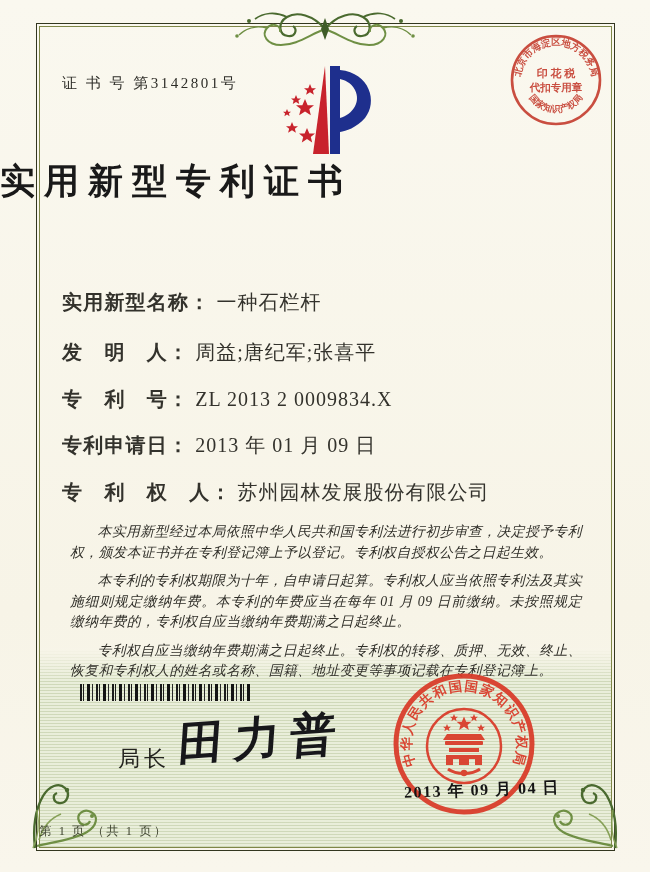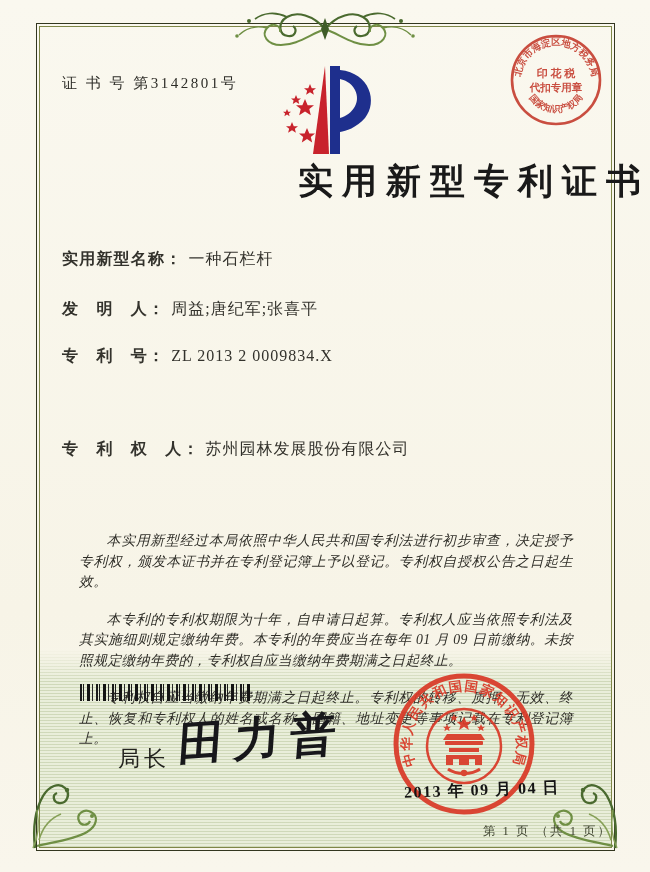--- a/index.html
+++ b/index.html
@@ -21,48 +21,48 @@
   .ornament-top{position:absolute;left:225px;top:5px;width:200px;height:50px;}
   .corner-orn{position:absolute;width:92px;height:80px;}
   .corner-orn.left{left:28px;top:770px;}
   .corner-orn.right{left:530px;top:770px;transform:scaleX(-1);}
 
   .cert-number{position:absolute;left:62px;top:74px;font-size:15px;letter-spacing:2.5px;color:#2e2d28;}
 
   .logo{position:absolute;left:276px;top:60px;width:104px;height:102px;}
   .tax-stamp{position:absolute;left:508px;top:32px;width:96px;height:96px;opacity:.9;}
 
-  .doc-title{position:absolute;left:0;top:158px;width:650px;text-align:right;
+  .doc-title{position:absolute;left:0;top:158px;width:650px;text-align:left;
     font-size:35px;font-weight:700;letter-spacing:9px;color:#191919;}
 
-  .field-row{position:absolute;left:62px;font-size:16px;color:#33322c;letter-spacing:1.2px;white-space:nowrap;}
+  .field-row{position:absolute;left:62px;font-size:20px;color:#33322c;letter-spacing:1.2px;white-space:nowrap;margin-top:40px;}
   .field-row .lbl{font-weight:600;}
   .field-row .val{margin-left:6px;letter-spacing:1px;}
   .r0{top:249px}.r1{top:299px}.r2{top:346px}.r3{top:392px}.r4{top:439px}.r5{top:486px}
 
   .body-text{position:absolute;left:62px;top:514px;width:528px;font-size:13.8px;line-height:20.5px;
     color:#2f2e28;font-style:italic;letter-spacing:.4px;}
-  .body-text p{margin:17px;text-indent:2em;text-align:justify;}
+  .body-text p{margin:8px;text-indent:2em;text-align:justify;}
 
   .barcode{position:absolute;left:80px;top:684px;width:170px;height:17px;
     background:repeating-linear-gradient(90deg,
       #1c1c1c 0 2px,rgba(0,0,0,0) 2px 3px,
       #1c1c1c 3px 4px,rgba(0,0,0,0) 4px 7px,
       #141414 7px 10px,rgba(0,0,0,0) 10px 12px,
       #2a2a2a 12px 13px,rgba(0,0,0,0) 13px 16px);}
 
   .role-label{position:absolute;left:118px;top:744px;font-size:22px;letter-spacing:4px;color:#23231e;}
   .signature{position:absolute;left:178px;top:708px;font-size:46px;font-weight:600;color:#17171a;
     letter-spacing:10px;transform:rotate(-4deg) skewX(-8deg);font-family:"DejaVu Serif",serif;}
 
   .seal{position:absolute;left:390px;top:670px;width:148px;height:148px;opacity:.93;}
   .seal-date{position:absolute;left:404px;top:780px;font-size:16px;font-weight:600;color:#141414;
     letter-spacing:1.5px;transform:rotate(-2deg);white-space:nowrap;}
 
-  .footer{position:absolute;left:39px;top:823px;width:573px;text-align:right;
+  .footer{position:absolute;left:39px;top:823px;width:573px;text-align:left;
     font-size:12.5px;letter-spacing:2px;color:#3f4430;}
 </style>
 </head>
 <body>
 
 <div class="page">
 
   <div class="green-zone"></div>
 
   <div class="frame-outer">
@@ -138,20 +138,23 @@
 
   <div class="field-row r0">
     <span class="lbl">实用新型名称：</span><span class="val">一种石栏杆</span>
   </div>
   <div class="field-row r1">
     <span class="lbl">发　明　人：</span><span class="val">周益;唐纪军;张喜平</span>
   </div>
   <div class="field-row r2">
     <span class="lbl">专　利　号：</span><span class="val">ZL 2013 2 0009834.X</span>
   </div>
+  <div class="field-row r3">
+    <span class="lbl">专利申请日：</span><span class="val">2013 年 01 月 09 日</span>
+  </div>
   <div class="field-row r4">
     <span class="lbl">专　利　权　人：</span><span class="val">苏州园林发展股份有限公司</span>
   </div>
 
   <div class="body-text">
     <p>本实用新型经过本局依照中华人民共和国专利法进行初步审查，决定授予专利权，颁发本证书并在专利登记簿上予以登记。专利权自授权公告之日起生效。</p>
     <p>本专利的专利权期限为十年，自申请日起算。专利权人应当依照专利法及其实施细则规定缴纳年费。本专利的年费应当在每年 01 月 09 日前缴纳。未按照规定缴纳年费的，专利权自应当缴纳年费期满之日起终止。</p>
     <p>专利权自应当缴纳年费期满之日起终止。专利权的转移、质押、无效、终止、恢复和专利权人的姓名或名称、国籍、地址变更等事项记载在专利登记簿上。</p>
   </div>
 

